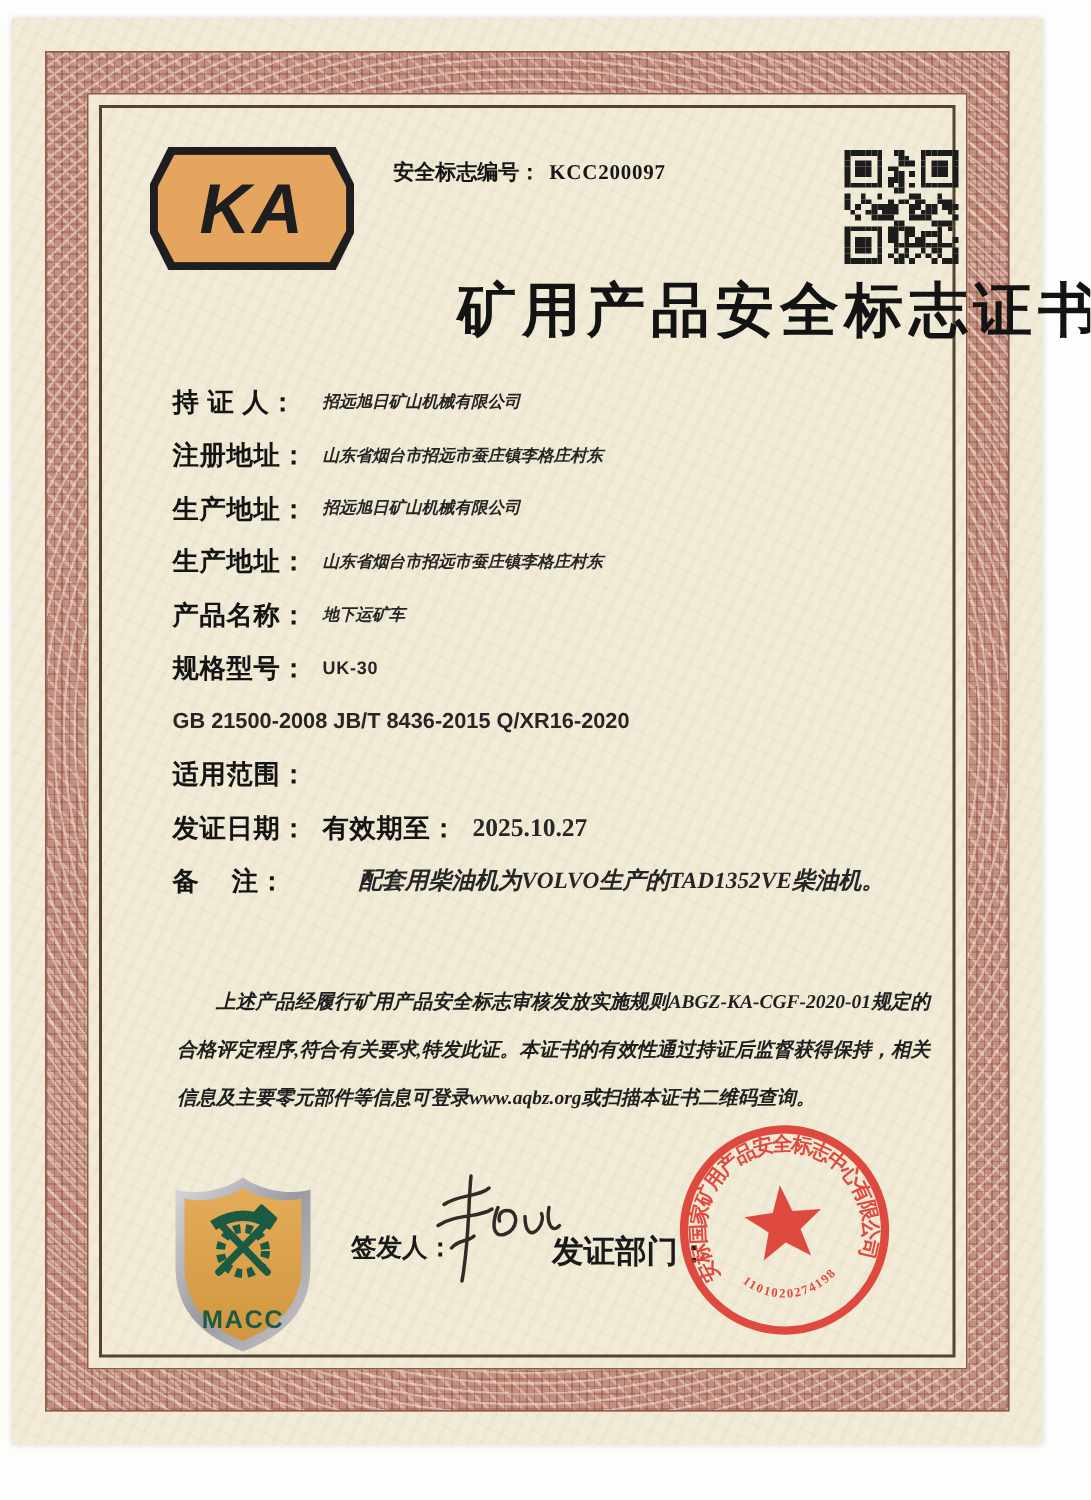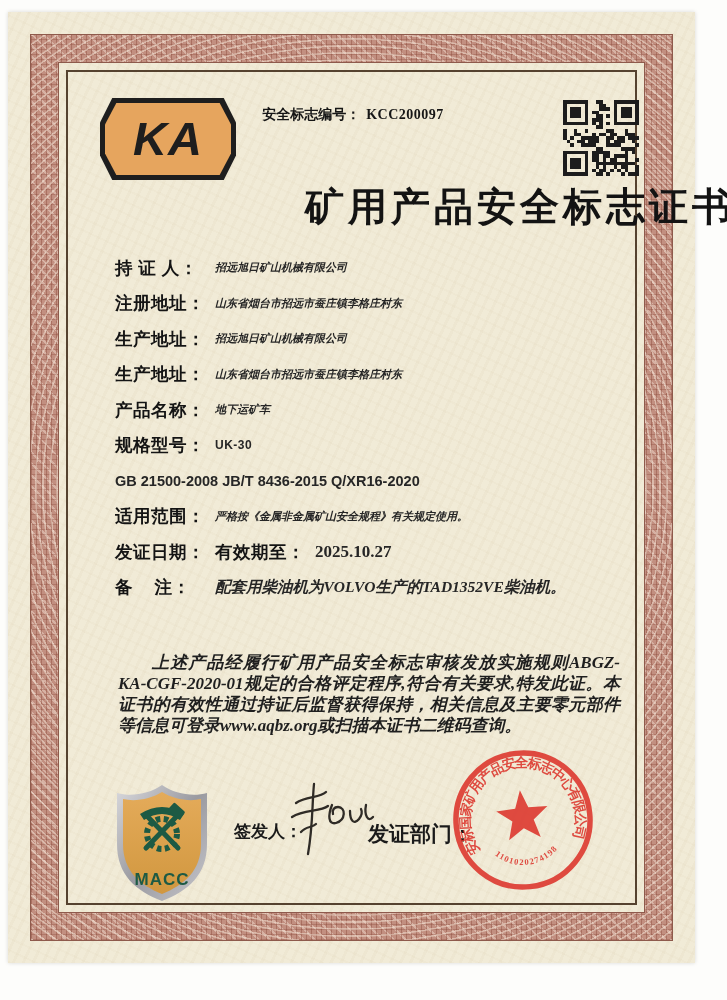--- a/index.html
+++ b/index.html
@@ -53,21 +53,21 @@
        color:#141414;min-width:100px;letter-spacing:.5px;white-space:pre;}
   .val{color:#262626;white-space:nowrap;}
   .v-kai{font-family:"Liberation Serif",serif;font-style:italic;font-weight:600;font-size:11px;}
   .v-sans{font-family:"Liberation Sans",sans-serif;font-weight:700;font-size:12px;letter-spacing:.5px;}
   .v-std{font-family:"Liberation Sans",sans-serif;font-weight:600;font-size:14.5px;letter-spacing:0;}
   .v-serif{font-family:"Liberation Serif",serif;font-weight:600;font-size:17px;}
   .val-date{display:inline-block;width:200px;}
 
   .statement{position:absolute;left:110px;top:640px;width:502px;margin:0;
              font-family:"Liberation Serif",serif;font-style:italic;font-weight:600;
-             font-size:17px;line-height:21px;color:#1f1f1f;text-align:justify;text-indent:2em;}
+             font-size:13px;line-height:32px;color:#1f1f1f;text-align:justify;text-indent:2em;}
 
   .shield{position:absolute;left:104px;top:770px;width:100px;height:122px;}
   .signer{position:absolute;left:210px;top:808px;font-family:"Liberation Serif",serif;
           font-weight:700;font-size:17px;color:#1a1a1a;margin-left:16px;}
   .signature{position:absolute;left:268px;top:764px;}
   .dept{position:absolute;left:360px;top:808px;font-family:"Liberation Serif",serif;
         font-weight:700;font-size:21px;color:#1a1a1a;}
   .seal{position:absolute;left:440px;top:733px;transform:rotate(-6deg);}
   .seal text{font-family:"Liberation Serif",serif;}
 </style>
@@ -560,30 +560,29 @@
       </div>
       <div class="row">
         <span class="lab">规格型号：</span>
         <span class="val v-sans">UK-30</span>
       </div>
       <div class="row">
         <span class="val v-std">GB 21500-2008 JB/T 8436-2015 Q/XR16-2020</span>
       </div>
       <div class="row">
         <span class="lab">适用范围：</span>
-        <span class="val v-kai">严格按《金属非金属矿山安全规程》有关规定使用。</span>
       </div>
       <div class="row">
         <span class="lab">发证日期：</span>
         <span class="lab">有效期至：</span>
         <span class="val v-serif">2025.10.27</span>
       </div>
       <div class="row">
         <span class="lab">备    注：</span>
-        <span class="val v-kai" style="font-size:15.5px;">配套用柴油机为VOLVO生产的TAD1352VE柴油机。</span>
+        <span class="val v-kai" style="font-size:15.5px;margin-left:24px;">配套用柴油机为VOLVO生产的TAD1352VE柴油机。</span>
       </div>
     </div>
 
     <p class="statement">上述产品经履行矿用产品安全标志审核发放实施规则ABGZ-KA-CGF-2020-01规定的合格评定程序,符合有关要求,特发此证。本证书的有效性通过持证后监督获得保持，相关信息及主要零元部件等信息可登录www.aqbz.org或扫描本证书二维码查询。</p>
 
     <div class="shield">
       <svg width="100" height="122" viewBox="0 0 100 122">
         <defs>
           <linearGradient id="silver" x1="0" y1="0" x2="1" y2="1">
             <stop offset="0" stop-color="#d9d9dd"></stop>

